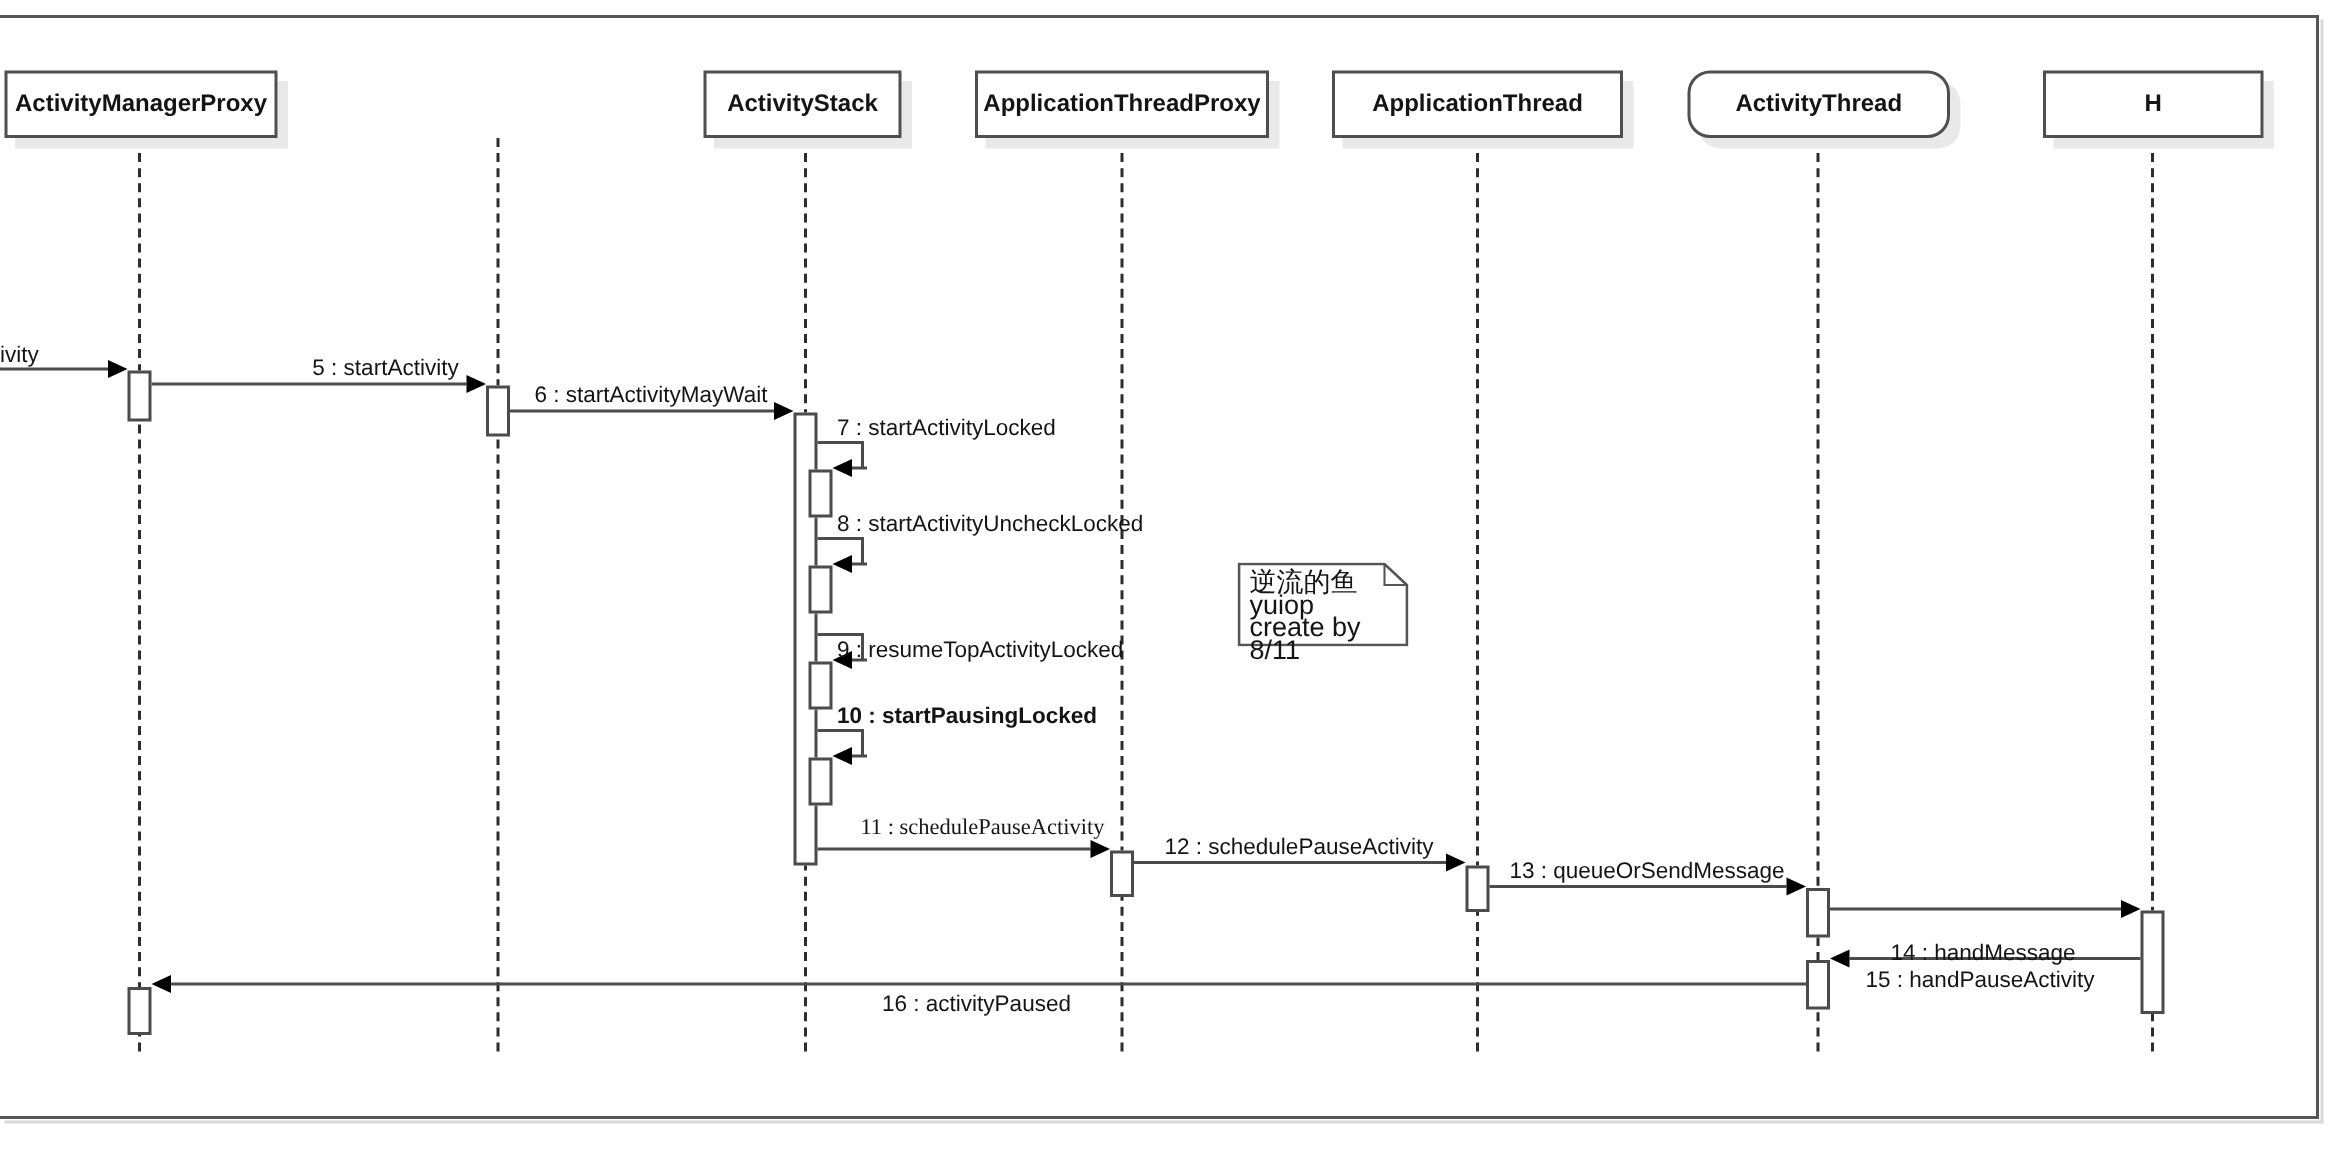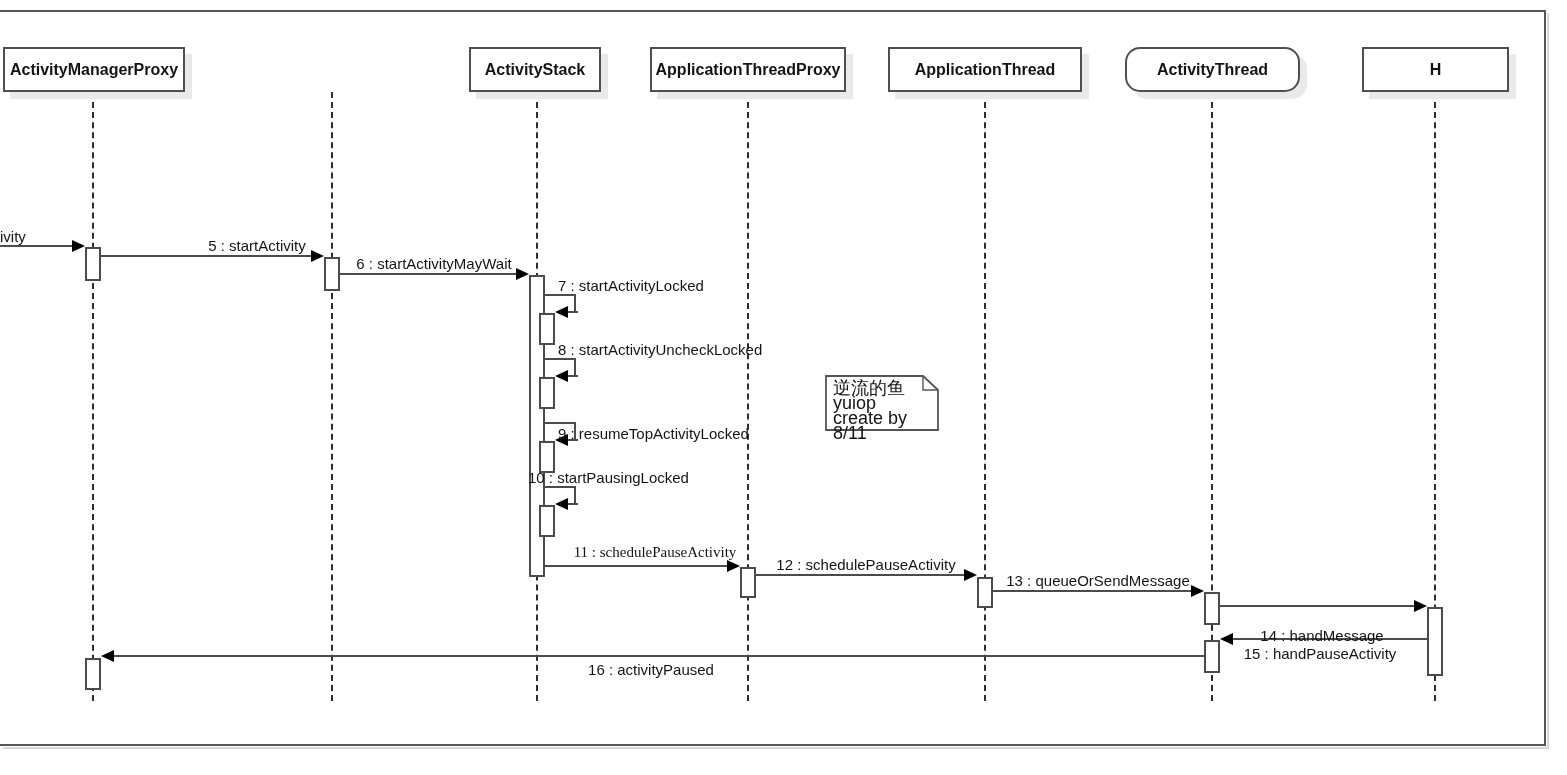--- a/index.html
+++ b/index.html
@@ -103,21 +103,21 @@
   <div class="lbl" style="left:558px;top:341px;">8 : startActivityUncheckLocked</div>
 
   <div class="loop" style="left:545px;top:422px;"></div>
   <div class="ml" style="left:567px;top:439px;width:11px;"></div>
   <div class="al" style="left:555px;top:434px;"></div>
   <div class="lbl" style="left:558px;top:405px;margin-top:20px;">9 : resumeTopActivityLocked</div>
 
   <div class="loop" style="left:545px;top:486px;"></div>
   <div class="ml" style="left:567px;top:503px;width:11px;"></div>
   <div class="al" style="left:555px;top:498px;"></div>
-  <div class="lbl" style="left:528px;top:469px;">10 : startPausingLocked</div>
+  <div class="lbl" style="left:558px;top:469px;font-weight:bold;">10 : startPausingLocked</div>
 
   <div class="ml" style="left:545px;top:565px;width:182px;"></div>
   <div class="ar" style="left:727px;top:560px;"></div>
   <div class="lbl ctr" style="left:655px;top:543px;font-family:Liberation Serif, serif;">11 : schedulePauseActivity</div>
 
   <div class="ml" style="left:756px;top:574px;width:208px;"></div>
   <div class="ar" style="left:964px;top:569px;"></div>
   <div class="lbl ctr" style="left:866px;top:556px;">12 : schedulePauseActivity</div>
 
   <div class="ml" style="left:993px;top:590px;width:198px;"></div>

